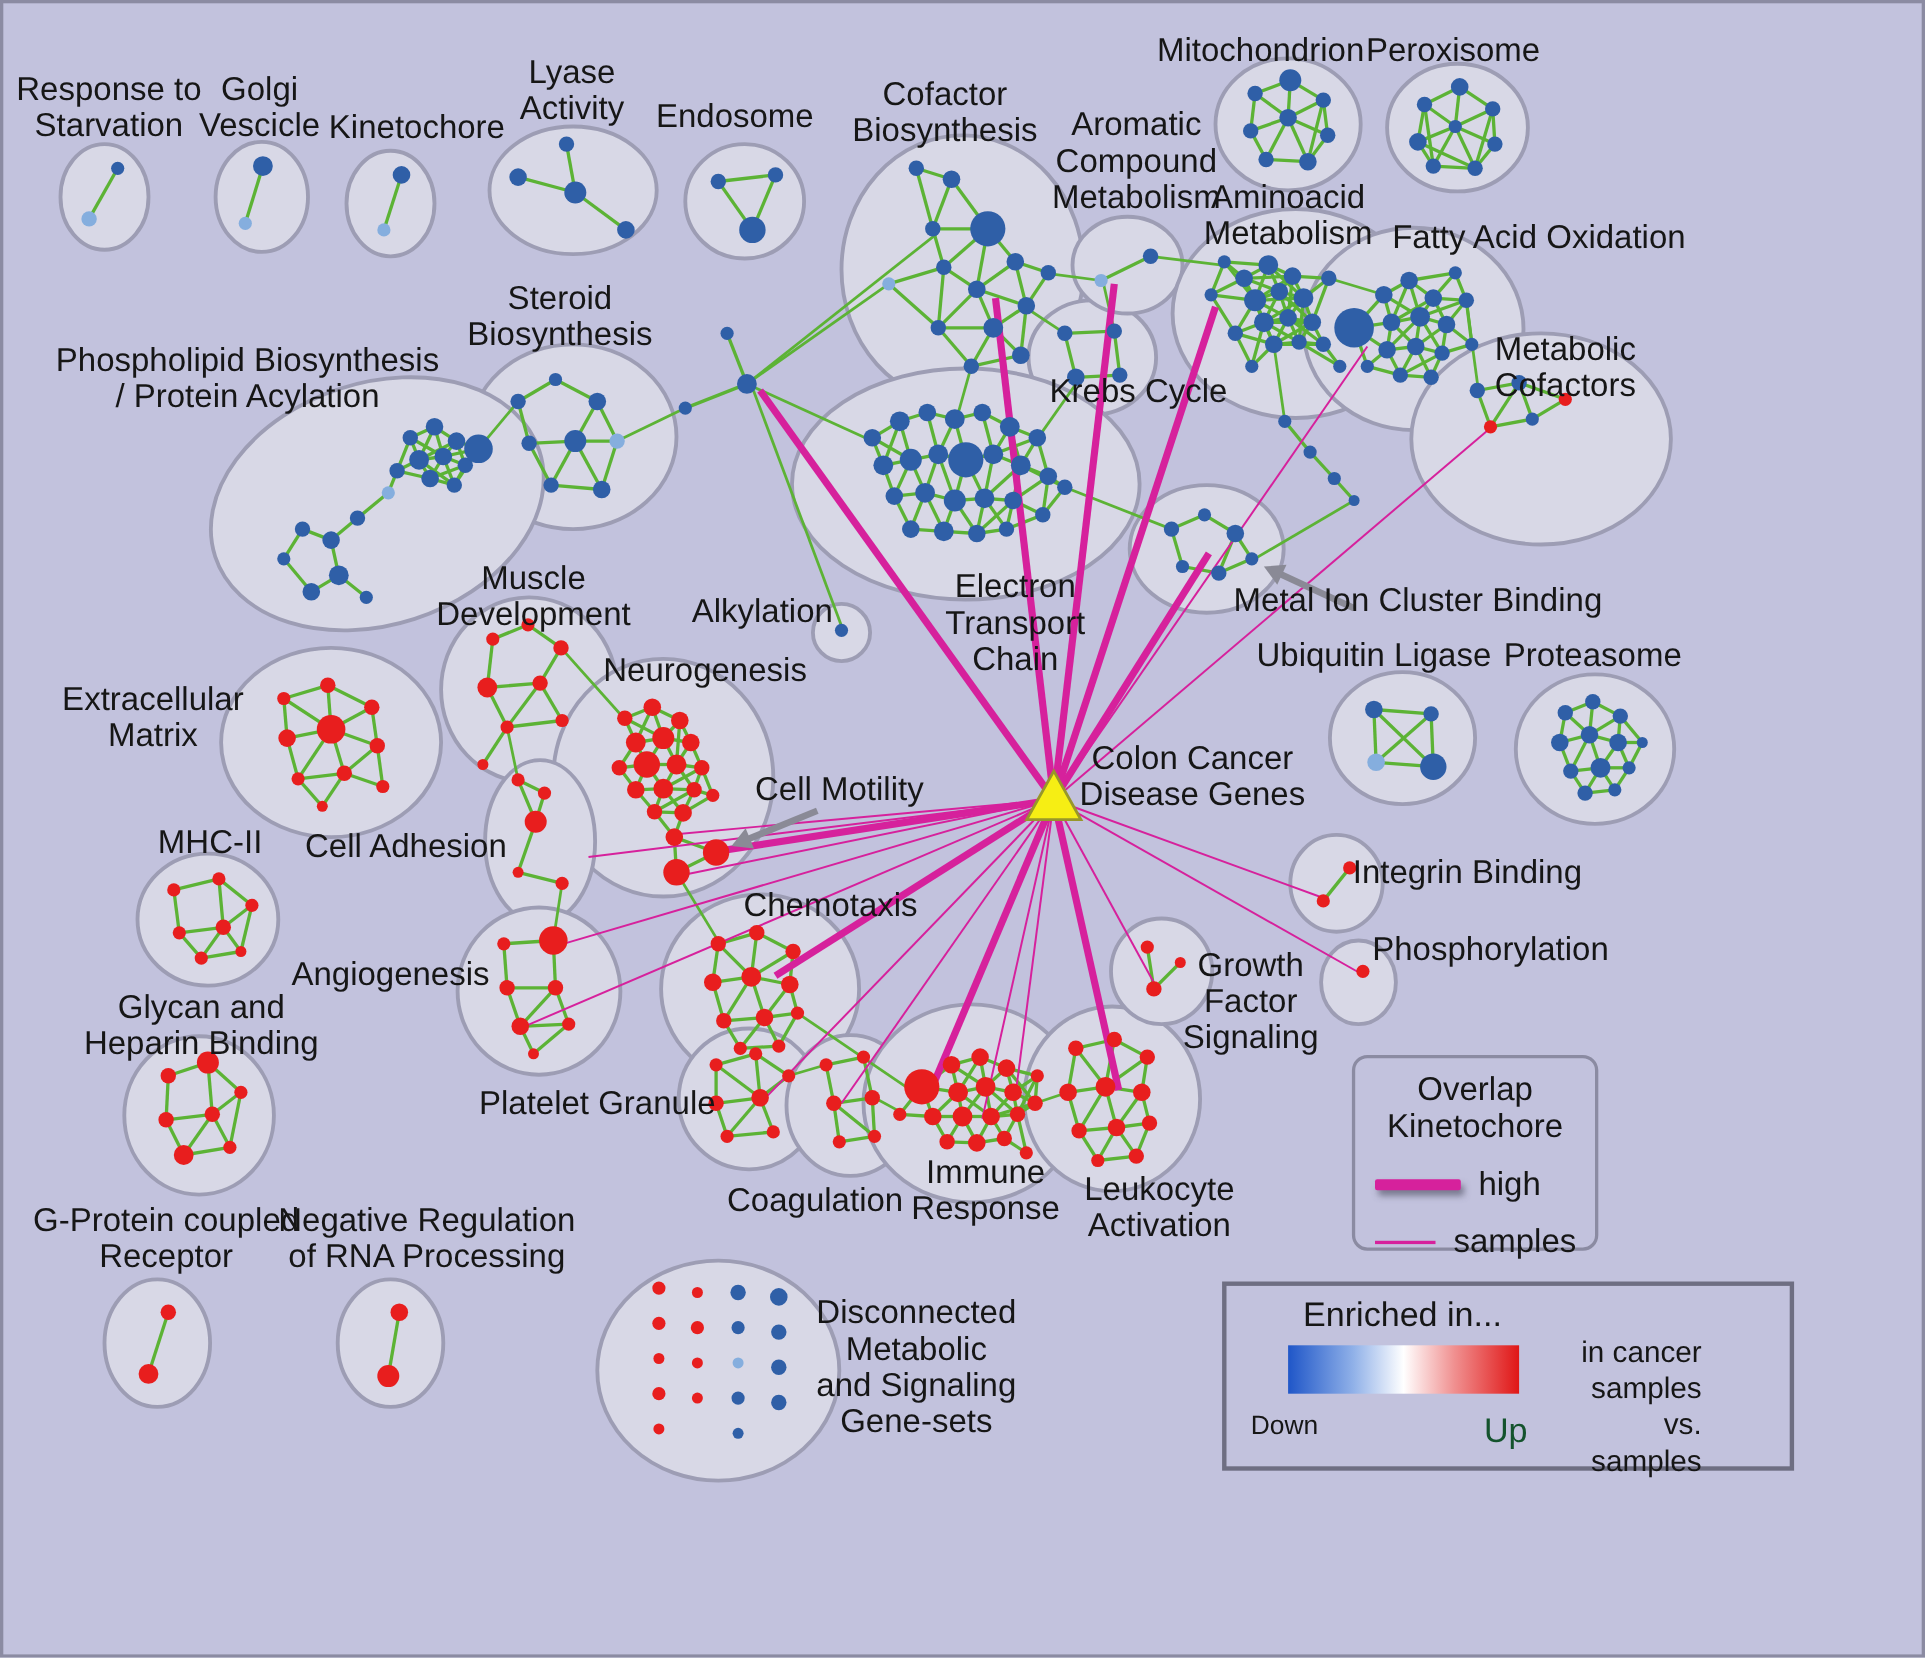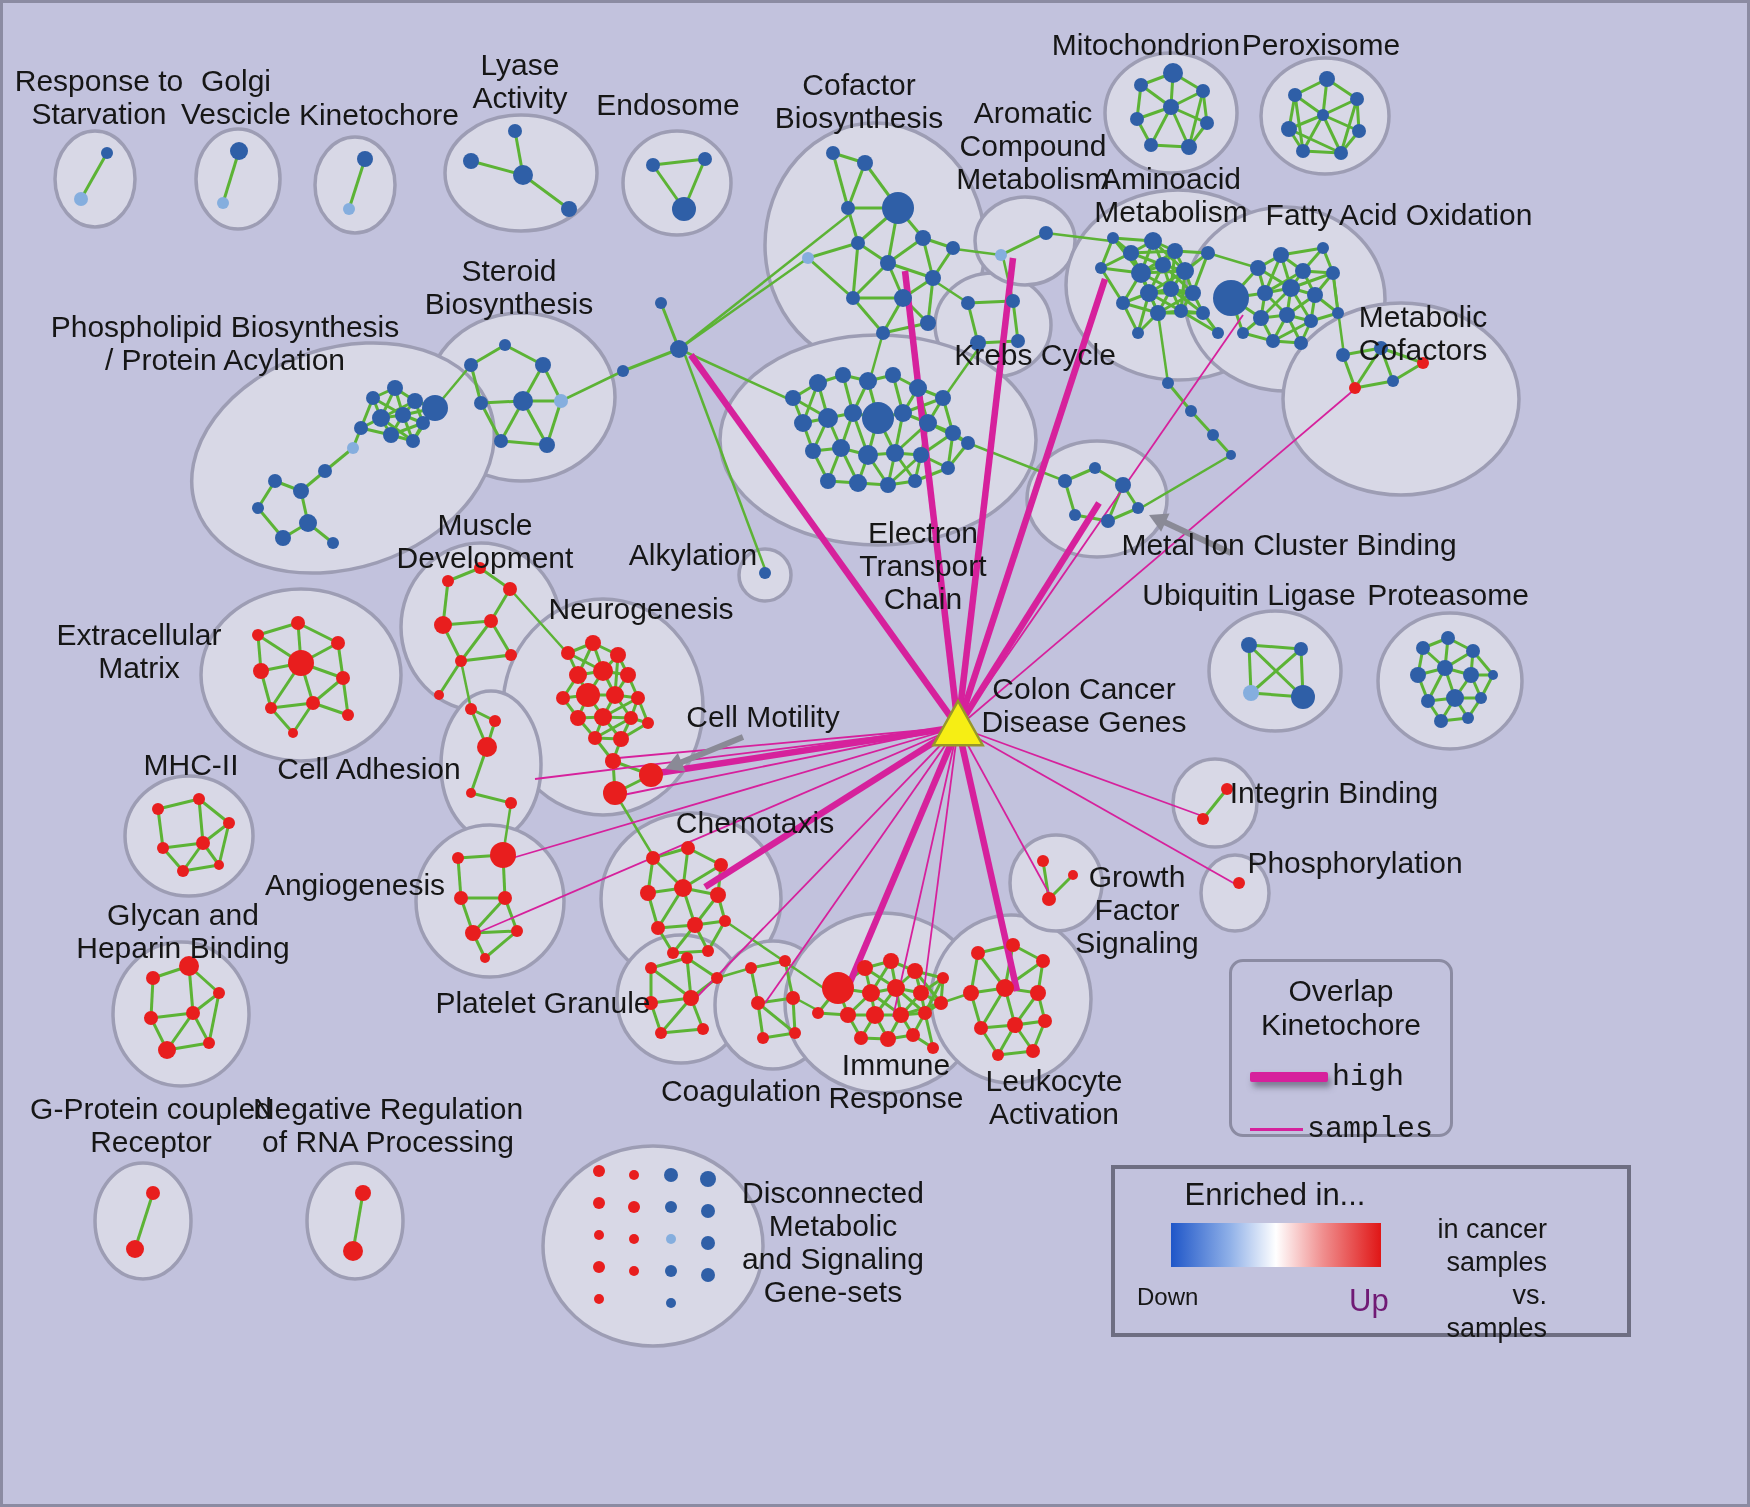--- a/index.html
+++ b/index.html
@@ -2,29 +2,29 @@
 <html><head>
 <meta charset="utf-8">
 <style>
   html,body{margin:0;padding:0;background:#ffffff;font-family:"Liberation Sans",sans-serif;}
   #stage{position:relative;width:1750px;height:1507px;background:#c2c2dd;border:3px solid #8b8ba2;box-sizing:border-box;overflow:hidden;}
   #net{position:absolute;left:0;top:0;}
   #net text{font-family:"Liberation Sans",sans-serif;font-size:30px;fill:#161616;}
   .panel{position:absolute;box-sizing:border-box;}
   #overlap-panel{left:1226px;top:956px;width:224px;height:178px;border:3px solid #8b8ba2;border-radius:14px;}
   .panel-title{text-align:center;font-size:30px;color:#161616;line-height:34px;margin-top:12px;}
-  .legend-row{display:flex;align-items:center;margin:18px 17px 0 18px;gap:4px;font-family:Liberation Mono, monospace;}
+  .legend-row{display:flex;align-items:center;margin:18px 17px 0 18px;gap:16px;}
   .legend-row .lbl{font-size:30px;color:#161616;}
   .line-high{width:78px;height:10px;border-radius:2px;box-shadow:3px 5px 6px rgba(90,90,110,.7);}
   .line-mod{width:78px;height:3px;}
   #enriched-panel{left:1108px;top:1162px;width:520px;height:172px;border:4px solid #6e6e82;}
   .enr-title{position:absolute;left:0;top:8px;width:320px;text-align:center;font-size:31px;color:#161616;}
   #gradient-bar{position:absolute;left:56px;top:54px;width:210px;height:44px;}
   .enr-down{position:absolute;left:22px;top:114px;font-size:24px;color:#161616;}
-  .enr-up{position:absolute;left:234px;top:114px;font-size:31px;color:#701a75;}
+  .enr-up{position:absolute;left:234px;top:114px;font-size:31px;color:#14532d;}
   .enr-note{position:absolute;left:298px;top:44px;width:134px;text-align:right;font-size:27px;line-height:33px;color:#161616;}
 </style>
 </head>
 <body>
 
 <div id="stage" style="background: rgb(194, 194, 221);">
   <svg id="net" width="1750" height="1507">
       <g>
         <ellipse cx="92" cy="176" rx="40" ry="48" fill="#d8d8e6" stroke="#9d9db4" stroke-width="3.5"></ellipse>
         <ellipse cx="235" cy="176" rx="42" ry="50" fill="#d8d8e6" stroke="#9d9db4" stroke-width="3.5"></ellipse>

